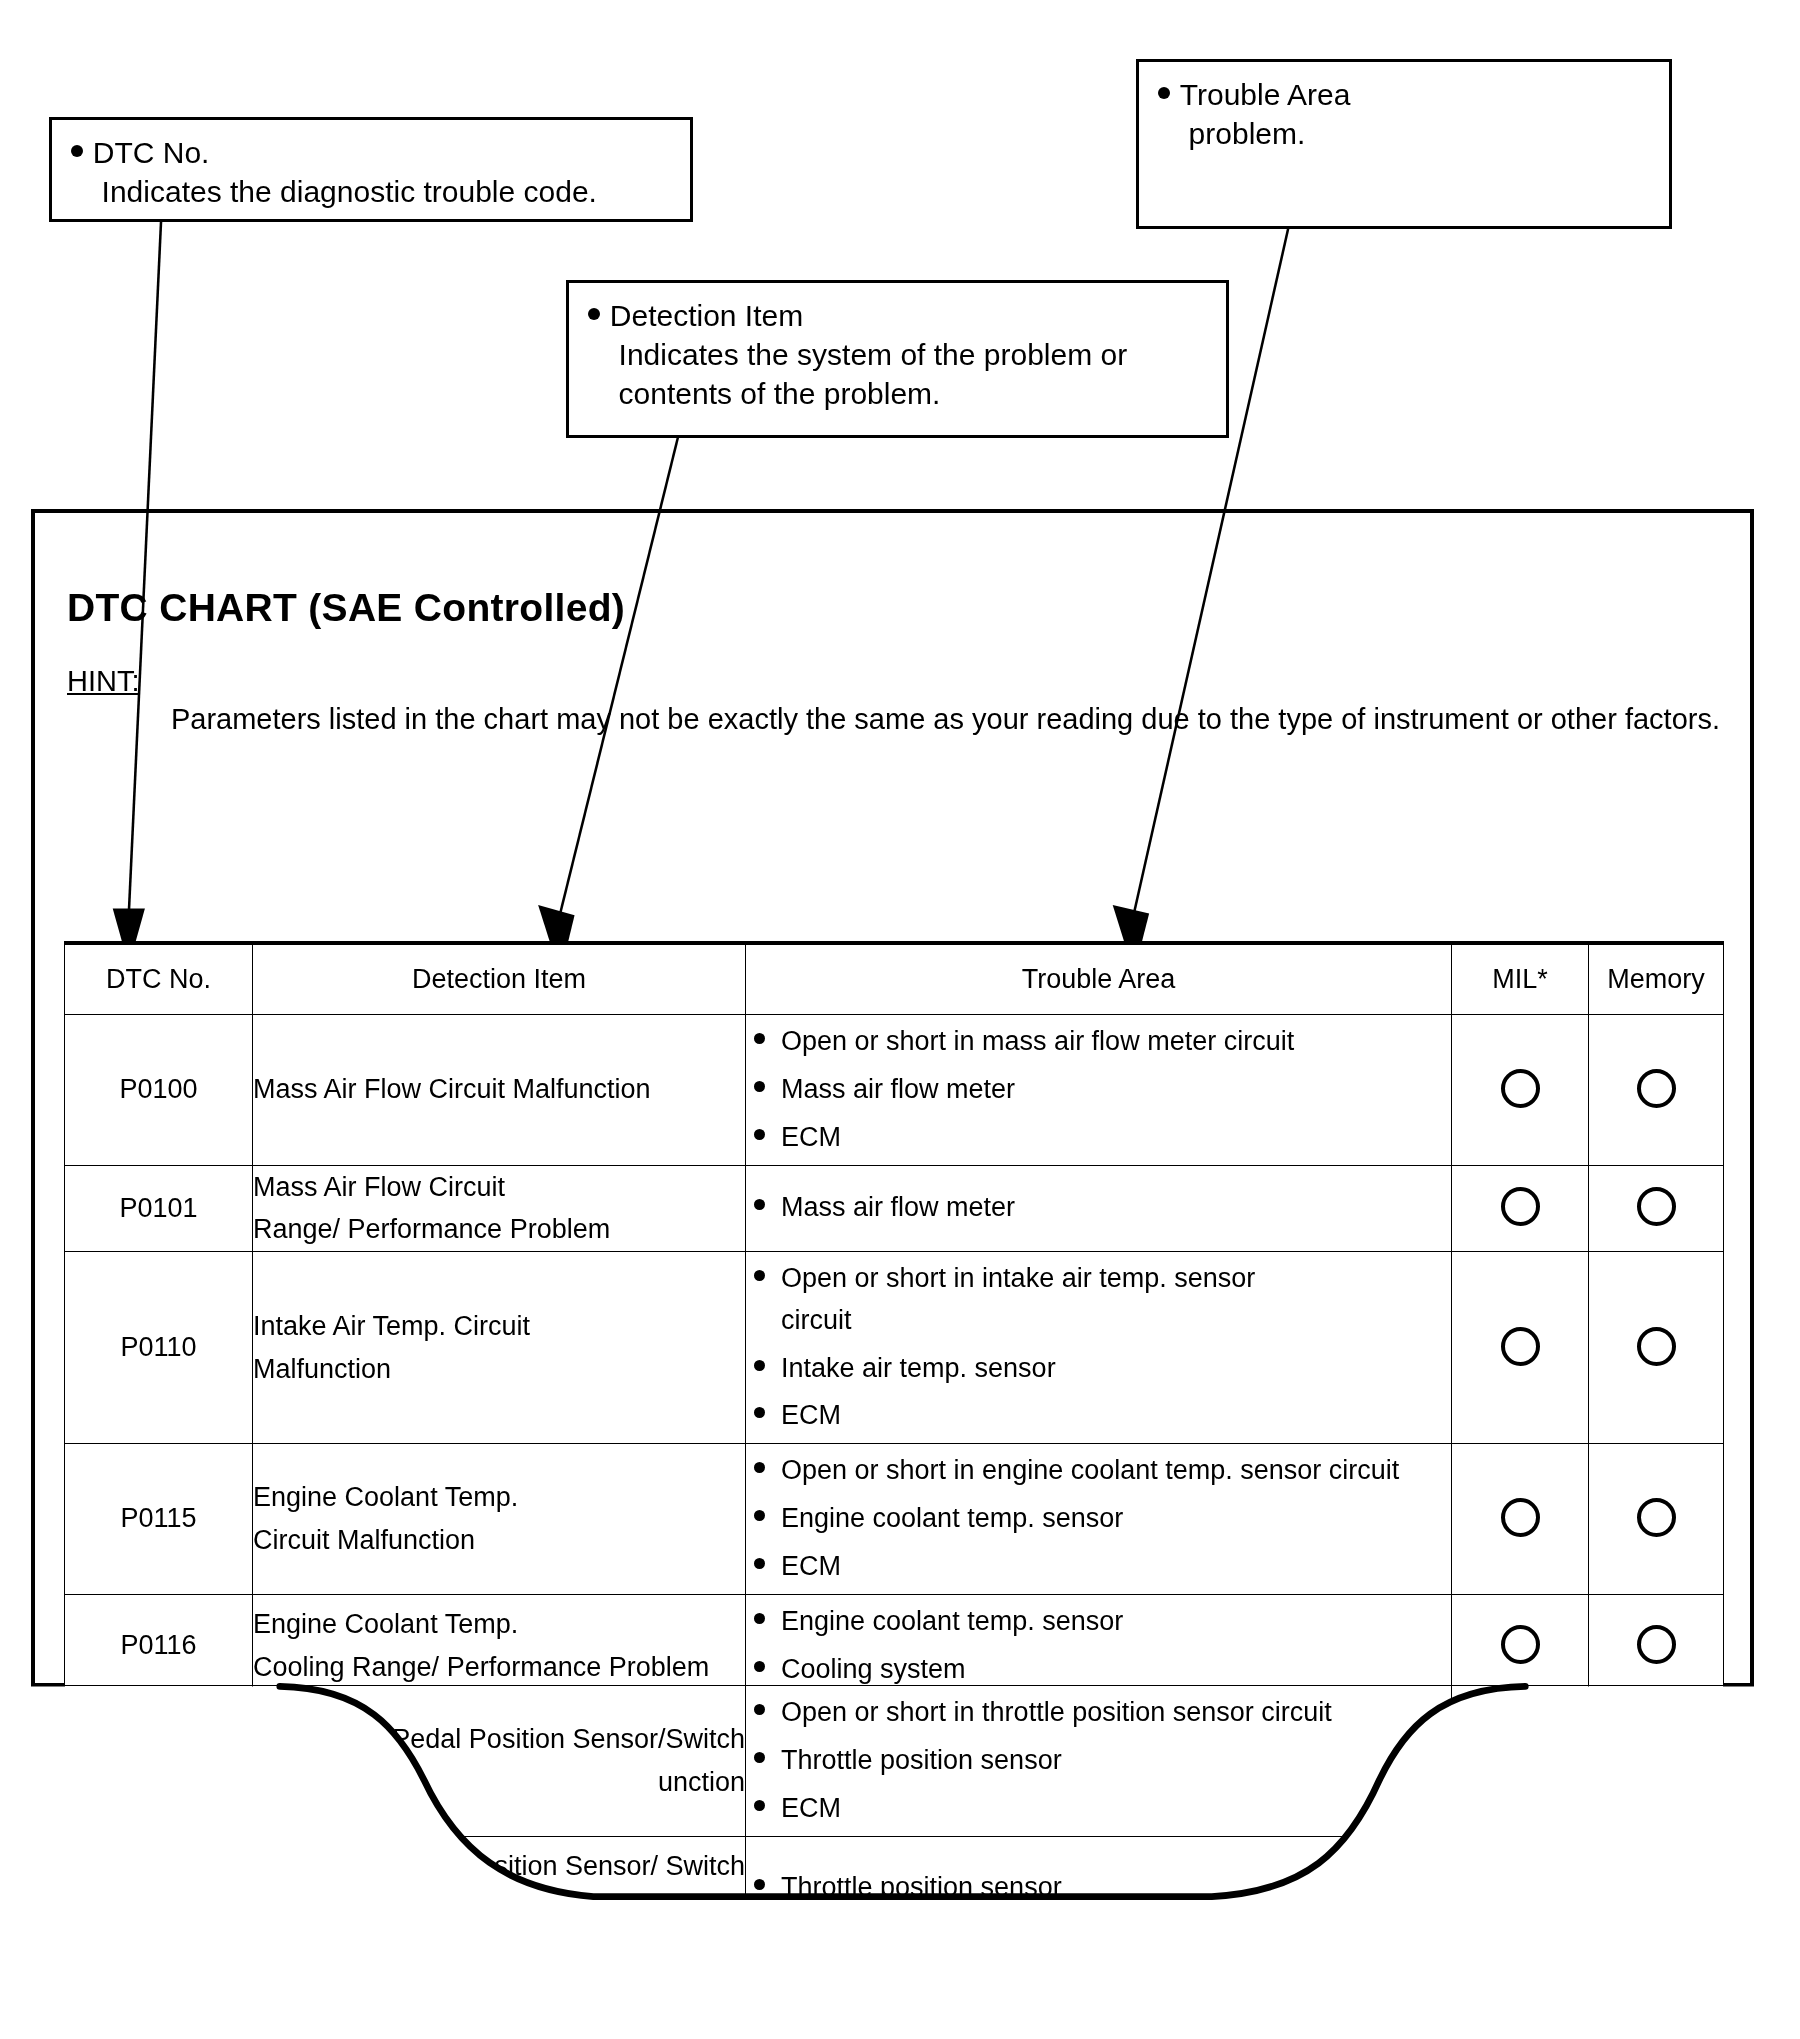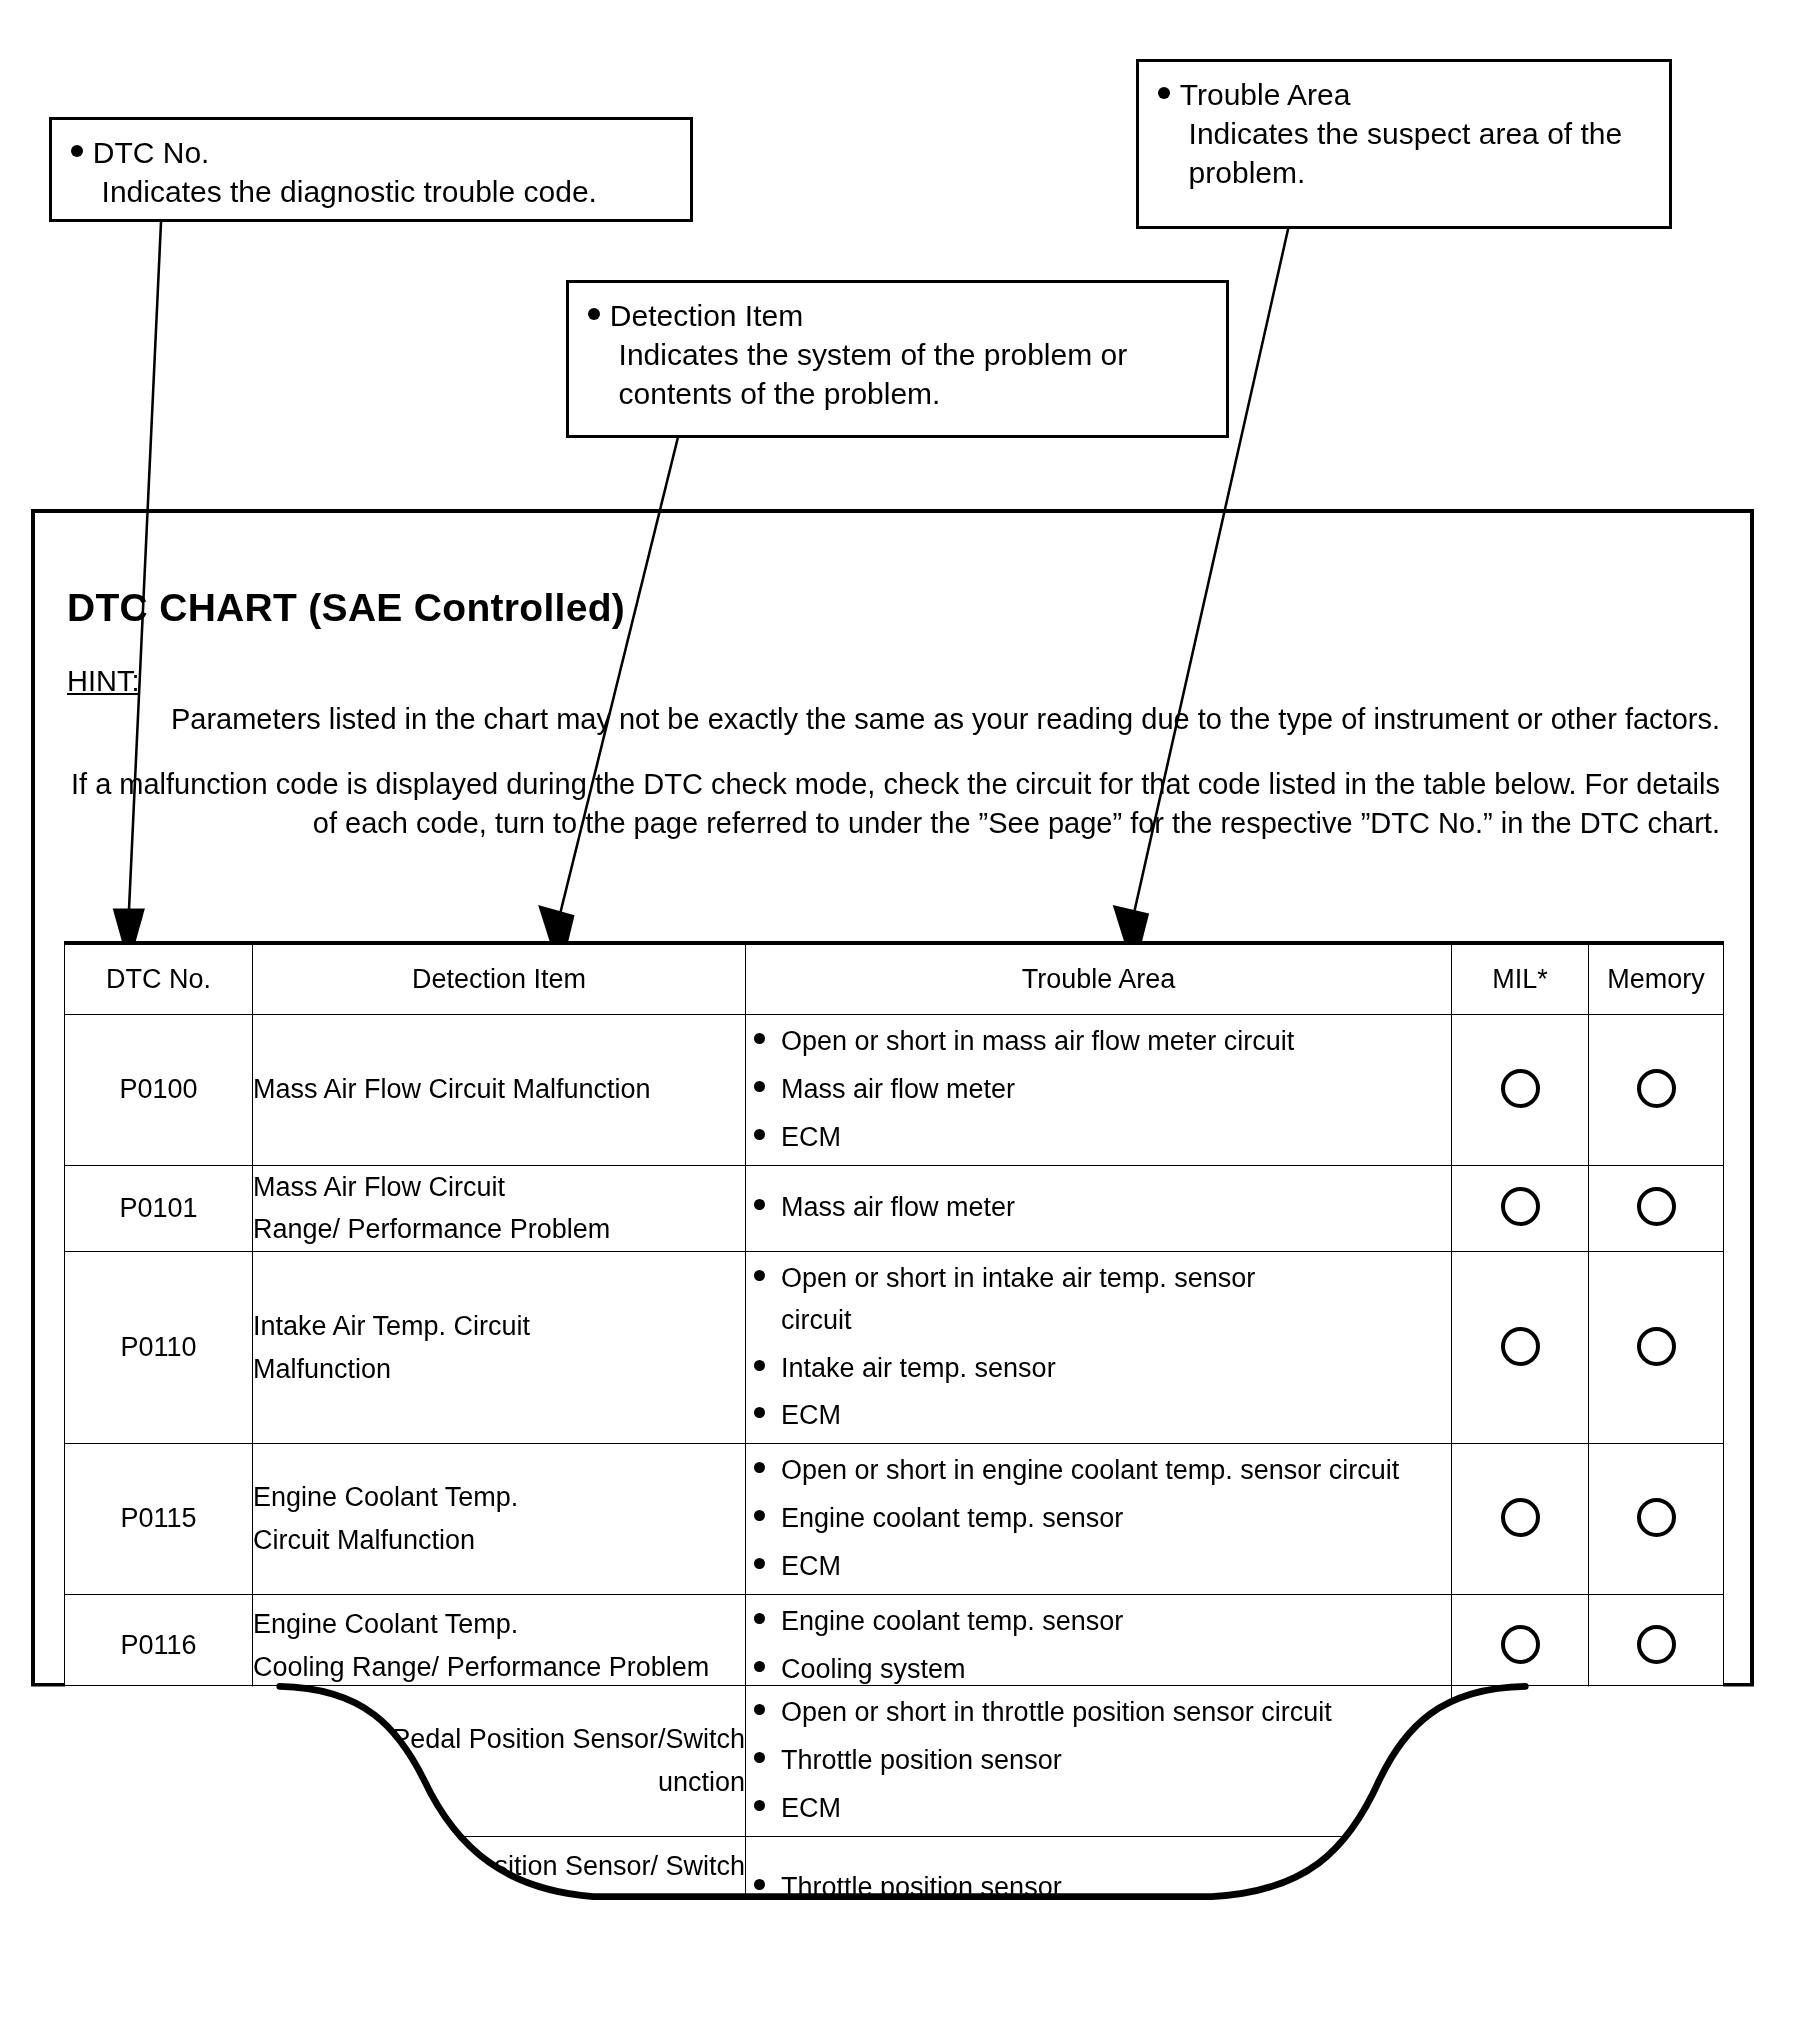--- a/index.html
+++ b/index.html
@@ -267,33 +267,31 @@
       <div class="callout-body">Indicates the system of the problem or</div>
       <div class="callout-body">contents of the problem.</div>
     </div>
   </div>
 
   <div class="callout" id="callout-trouble">
     <div class="callout-inner">
       <div class="callout-title">
         <span class="bullet"></span><span>Trouble Area</span>
       </div>
-      <div class="callout-body">Indicates the suspect area of the</div>
       <div class="callout-body">problem.</div>
     </div>
   </div>
 
   <div id="main-panel"></div>
 
   <div class="panel-content">
     <div id="page-title">DTC CHART (SAE Controlled)</div>
     <div class="hint-block">
       <div class="hint-label">HINT:</div>
       <div class="hint-para">Parameters listed in the chart may not be exactly the same as your reading due to the type of instrument or other factors.</div>
-      <div class="hint-para second">If a malfunction code is displayed during the DTC check mode, check the circuit for that code listed in the table below. For details of each code, turn to the page referred to under the ”See page” for the respective ”DTC No.” in the DTC chart.</div>
     </div>
   </div>
 
   <div id="dtc-table-wrap">
     <table class="dtc">
       <colgroup>
         <col class="col-dtc">
           <col class="col-detect">
           <col class="col-trouble">
           <col class="col-mil">

